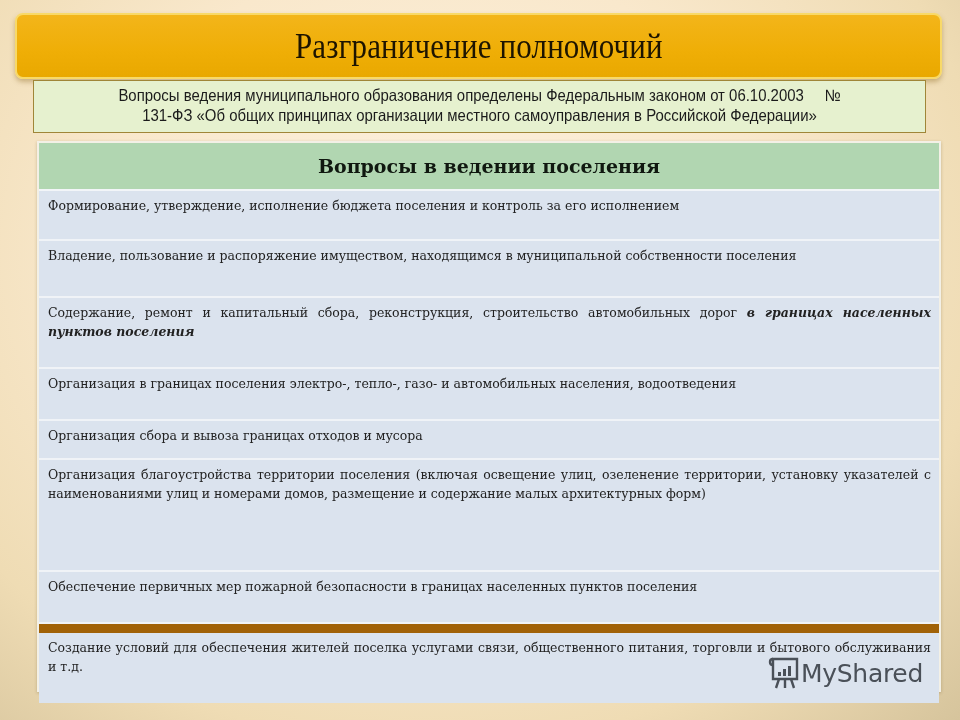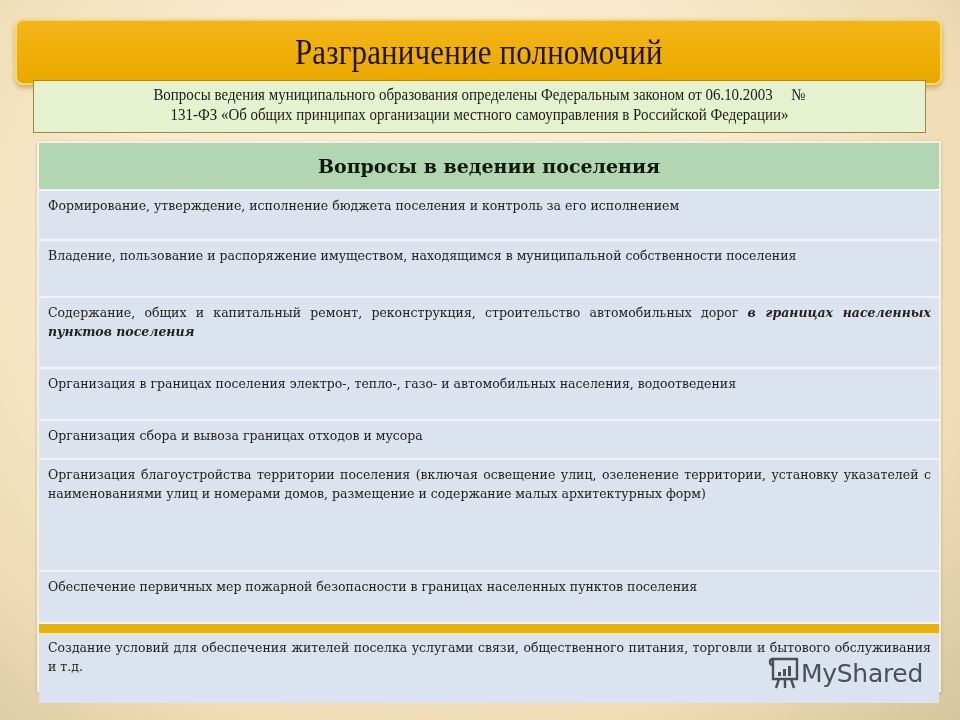--- a/index.html
+++ b/index.html
@@ -8,41 +8,40 @@
       background: radial-gradient(ellipse at 45% 35%, #fdf1de 0%, #f9e8cc 45%, #efdcb4 75%, #d6c49c 100%);
       font-family: "DejaVu Serif", "Liberation Serif", serif;
     }
     .title-bar {
       position: absolute; left: 15px; top: 13px; width: 927px; height: 66px;
       background: linear-gradient(#f3b51a, #efae06 60%, #e9a800);
       border: 2px solid #f8d968; border-radius: 8px;
       box-shadow: 0 3px 5px rgba(120,80,0,0.35);
       display: flex; align-items: center; justify-content: center;
       box-sizing: border-box;
-      margin-top: 6px;
     }
     .title-text {
       font-family: "Liberation Serif", "DejaVu Serif", serif;
       font-size: 36px; color: #1d1400; letter-spacing: 0.2px;
       transform: scaleX(0.86);
     }
     .note-box {
       position: absolute; left: 33px; top: 80px; width: 893px; height: 53px;
       background: #e6f1cf; border: 1px solid #a08638;
       box-sizing: border-box; padding: 4px 10px 0 10px;
-      font-family: Liberation Serif, serif;
+      font-family: Liberation Sans, sans-serif;
       font-size: 16.5px; line-height: 20px; color: #1b1b1b;
       text-align: center;
     }
     .note-line { white-space: nowrap; display: block; transform-origin: center; }
     .note-line.l1 { transform: scaleX(0.905); }
     .note-line.l2 { transform: scaleX(0.905); }
     .table {
       position: absolute; left: 37px; top: 141px; width: 904px; height: 551px;
-      background: #eab308; border: 2px solid #f3f0e6; box-sizing: border-box;
+      background: #a16207; border: 2px solid #f3f0e6; box-sizing: border-box;
       box-shadow: 0 1px 3px rgba(100,80,40,0.3);
     }
     .table-header {
       height: 46px; background: #b1d6b1; display: flex; align-items: center; justify-content: center;
       border-bottom: 2px solid #f2f5f8;
     }
     .table-header-text {
       font-family: "DejaVu Serif", serif; font-weight: bold; font-size: 19px; color: #101810;
     }
     .row {
@@ -70,21 +69,21 @@
   <span class="note-line l2">131-ФЗ «Об общих принципах организации местного самоуправления в Российской Федерации»</span>
 </div>
 
 <div class="table">
   <div class="table-header">
     <span class="table-header-text">Вопросы в ведении поселения</span>
   </div>
   <div id="rows">
       <div class="row" style="height: 50px;"><span>Формирование, утверждение, исполнение бюджета поселения и контроль за его исполнением</span></div>
       <div class="row" style="height: 57px;"><span>Владение, пользование и распоряжение имуществом, находящимся в муниципальной собственности  поселения</span></div>
-      <div class="row" style="height: 71px;"><span>Содержание, общих и капитальный ремонт, реконструкция, строительство автомобильных дорог</span> <em>в границах населенных пунктов поселения</em></div>
+      <div class="row" style="height: 71px;"><span>Содержание, ремонт и капитальный сбора, реконструкция, строительство автомобильных дорог</span> <em>в границах населенных пунктов поселения</em></div>
       <div class="row" style="height: 52px;"><span>Организация в границах поселения электро-, тепло-, газо- и автомобильных населения, водоотведения</span></div>
       <div class="row" style="height: 39px;"><span>Организация сбора и вывоза границах отходов и мусора</span></div>
       <div class="row" style="height: 112px;"><span>Организация благоустройства территории поселения (включая освещение улиц, озеленение территории, установку указателей с наименованиями улиц и номерами домов, размещение и содержание малых архитектурных форм)</span></div>
       <div class="row" style="height: 52px;"><span>Обеспечение первичных мер пожарной безопасности в границах населенных пунктов поселения</span></div>
       <div class="row" style="height: 70px; margin-top: 9px;"><span>Создание условий для обеспечения жителей поселка услугами связи, общественного питания, торговли и бытового обслуживания и т.д.</span></div>
     </div>
 </div>
 
 <div class="watermark">
   <svg width="34" height="36" viewBox="0 0 34 36">

